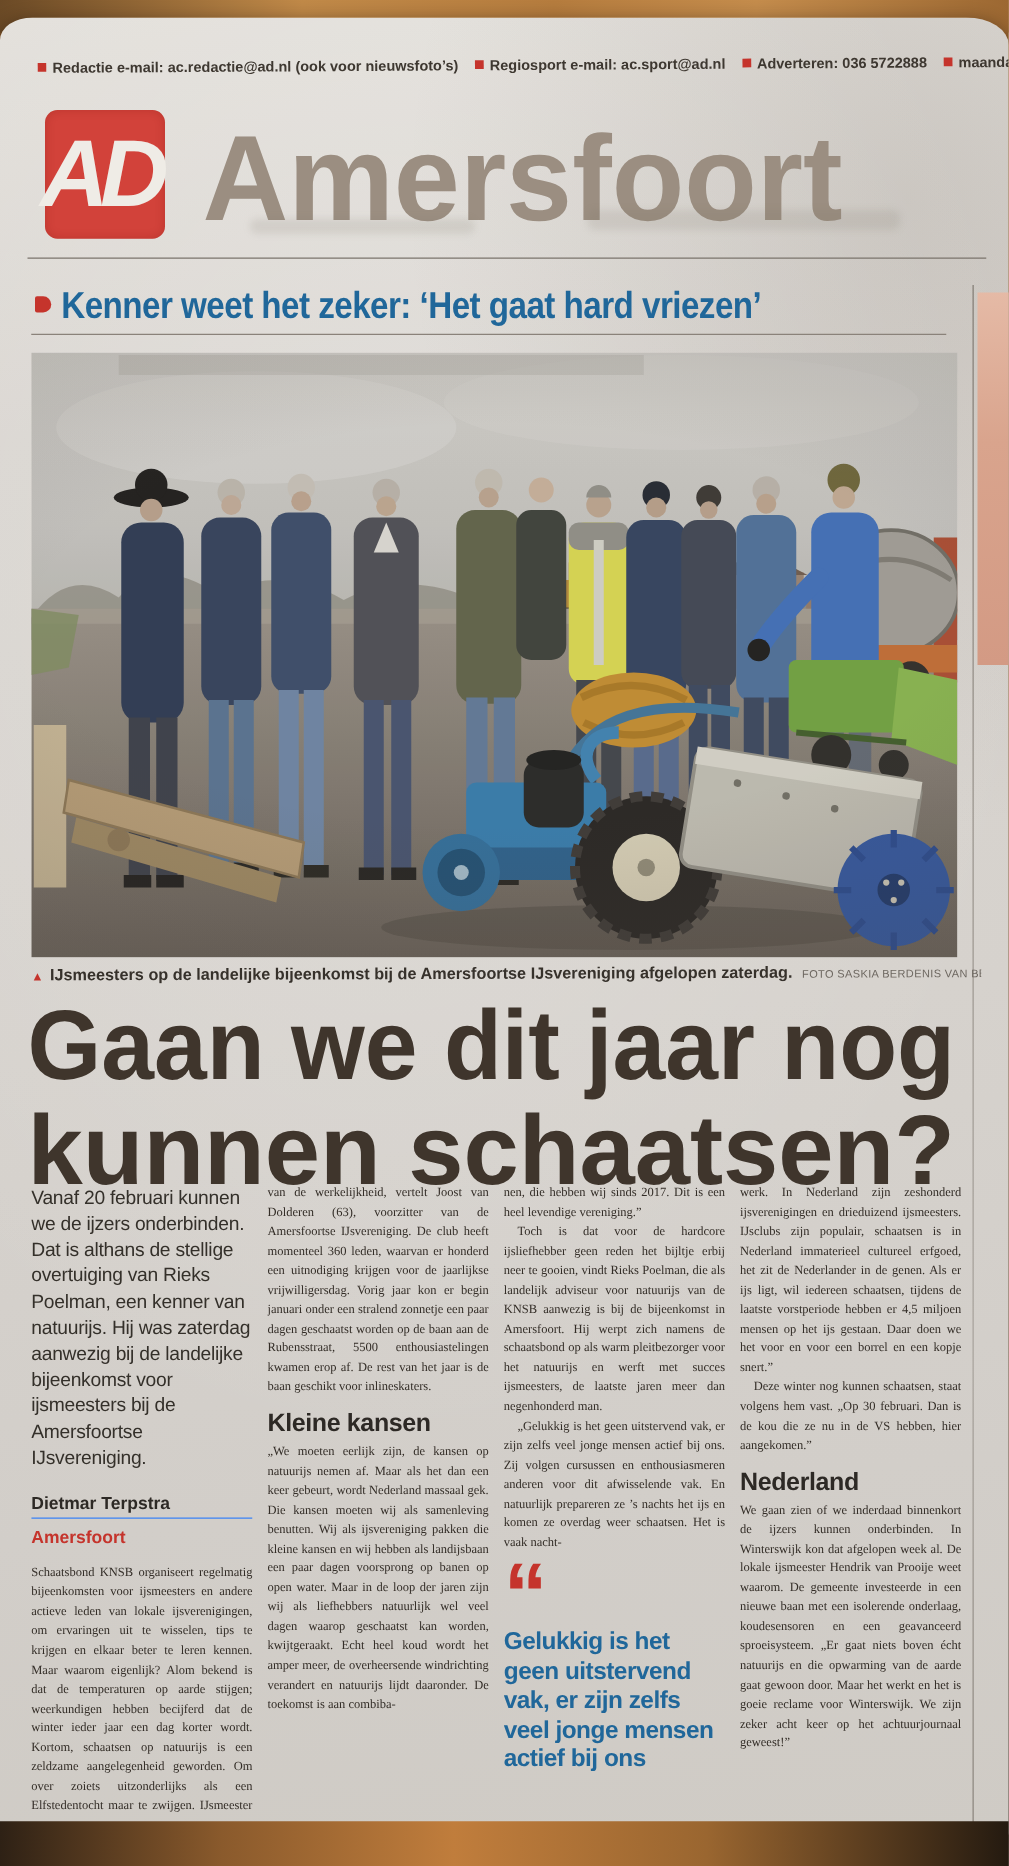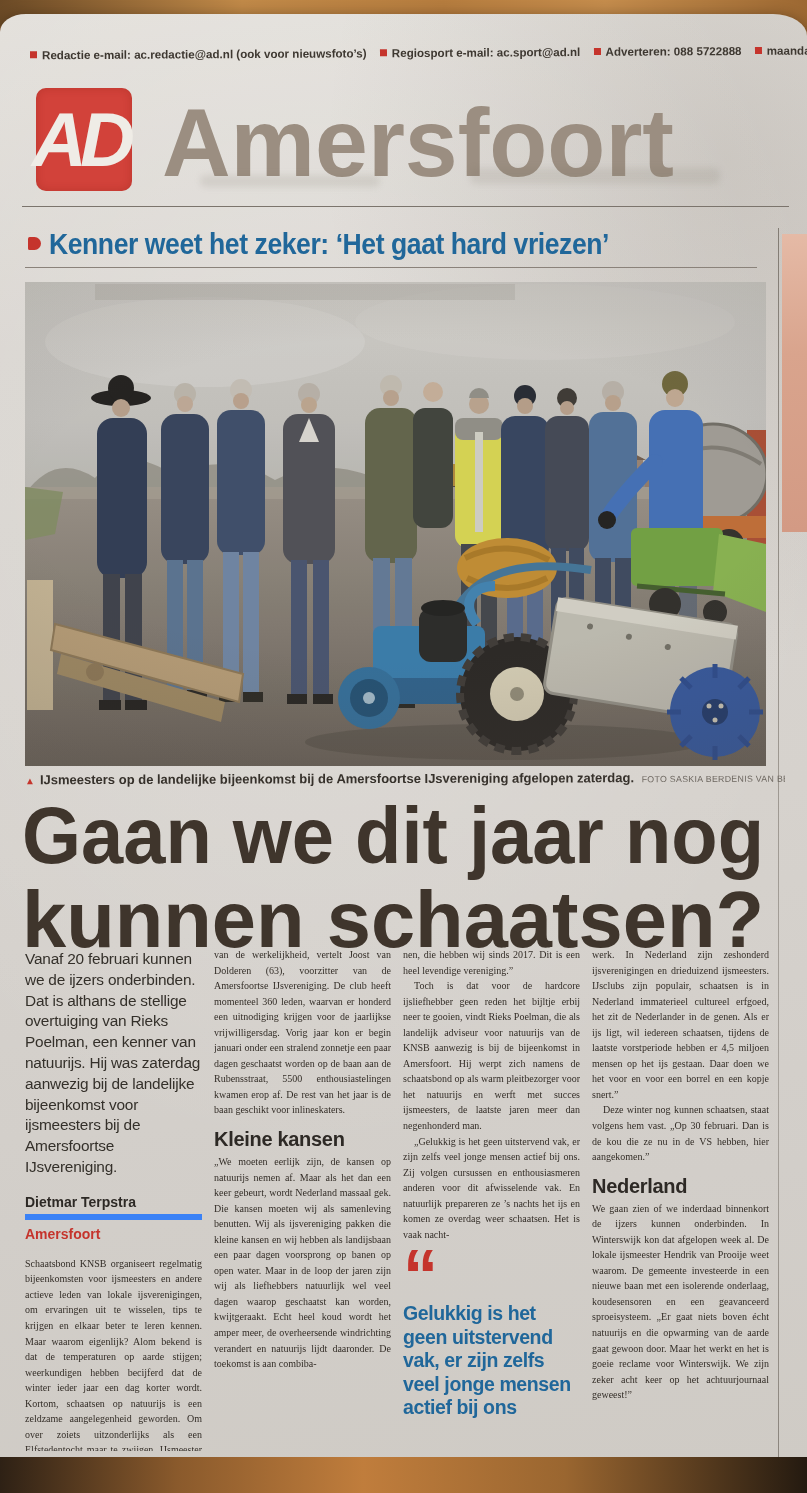--- a/index.html
+++ b/index.html
@@ -61,21 +61,21 @@
   .caption .tri{color:#c5342c;font-size:10px;margin-right:5px;}
   .caption .credit{font-weight:normal;font-size:8.8px;color:#6d6760;letter-spacing:.3px;margin-left:4px;}
   
   .headline-svg{position:absolute;left:22px;top:797px;}
   
   .columns{position:absolute;left:25px;top:945px;width:745px;height:506px;
     display:grid;grid-template-columns:repeat(4,177px);grid-column-gap:12px;column-gap:12px;overflow:hidden;}
   .col{overflow:hidden;position:relative;}
   .intro{font-family:"Liberation Sans",sans-serif;font-size:15.4px;line-height:20.8px;color:#34302a;
     letter-spacing:-.2px;margin:4px 0 16px;}
-  .byline{font-size:14px;font-weight:bold;color:#2d2925;padding-bottom:4px;border-bottom:6px solid #3b82f6;}
+  .byline{font-size:14px;font-weight:bold;color:#2d2925;padding-bottom:4px;border-bottom:1px solid #3b82f6;}
   .dateline{font-size:14px;font-weight:bold;color:#c5342c;margin-top:6px;}
   .body-text{font-family:"Liberation Serif",serif;font-size:10px;line-height:15.55px;color:#332d27;
     text-align:justify;margin:0;}
   .col .body-text:first-child{margin-top:2px;}
   .mt{margin-top:14px;}
   .indent{text-indent:11px;}
   .subhead{font-size:20px;font-weight:bold;color:#2d2925;margin:10px 0 3px;letter-spacing:-.3px;}
   
   .pullquote{margin-top:16px;}
   .quote-mark{font-size:70px;font-weight:bold;color:#c5342c;line-height:34px;display:block;height:44px;
@@ -87,21 +87,21 @@
 </head>
 <body>
 
 <div id="page-root">
   <div class="wood-sheen"></div>
   <div class="paper"></div>
 
   <div class="topbar">
     <span class="sq"></span><span>Redactie e-mail: ac.redactie@ad.nl (ook voor nieuwsfoto’s)</span>
     <span class="sq"></span><span>Regiosport e-mail: ac.sport@ad.nl</span>
-    <span class="sq"></span><span>Adverteren: 088 5722888</span>
+    <span class="sq"></span><span>Adverteren: 036 5722888</span>
     <span class="sq"></span><span>maandag 20 ja</span>
   </div>
 
   <div class="logo">
     <span>AD</span>
   </div>
   <svg class="masthead-svg" width="540" height="120">
     <text x="2" y="96" font-family="Liberation Sans, sans-serif" font-size="97" font-weight="bold" fill="#9b8e81" textLength="512" lengthAdjust="spacingAndGlyphs">Amersfoort</text>
   </svg>
   <div class="rule-masthead"></div>

